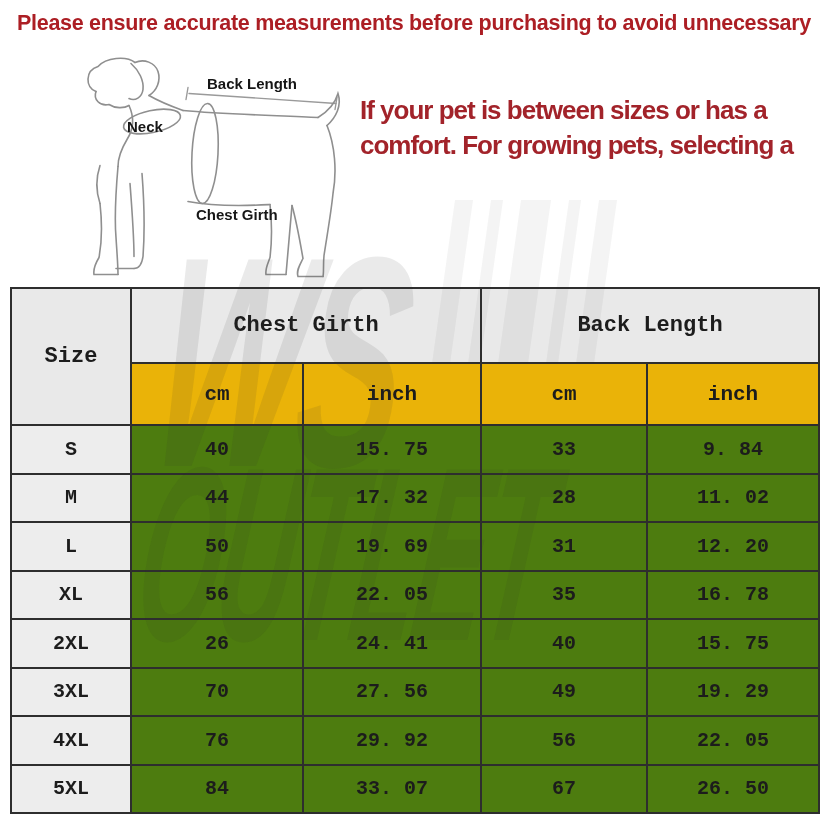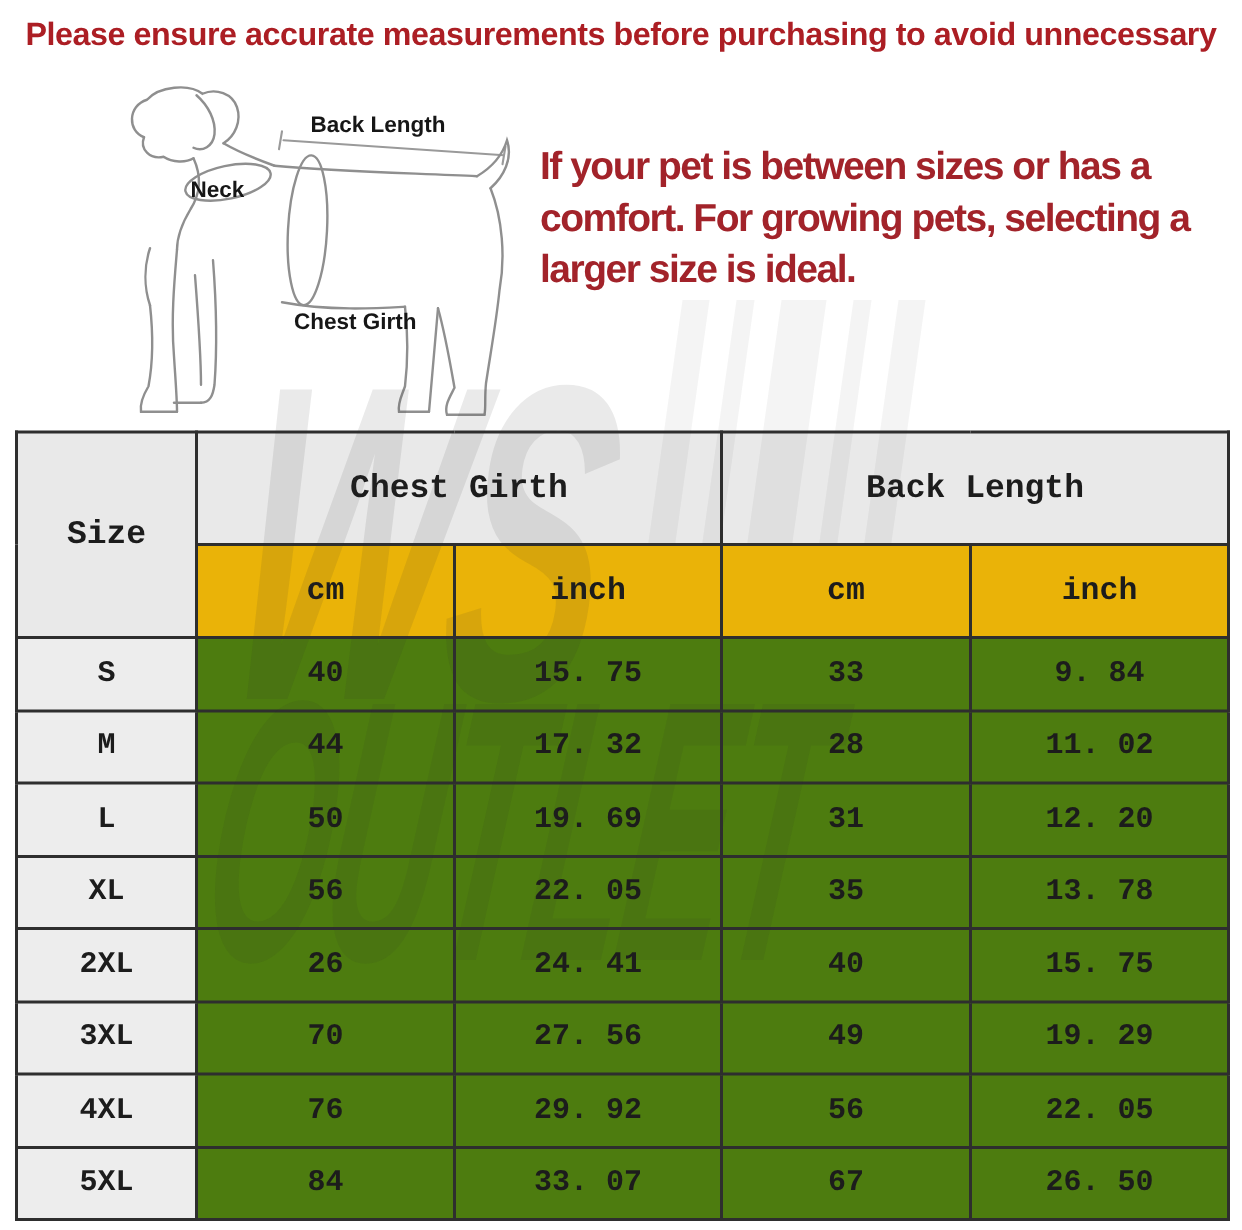--- a/index.html
+++ b/index.html
@@ -123,21 +123,20 @@
 
     <ellipse cx="175" cy="100" rx="13" ry="50" transform="rotate(3 175 100)"></ellipse>
   </svg>
   <div class="diagram-label" id="label-back-length">Back Length</div>
   <div class="diagram-label" id="label-neck">Neck</div>
   <div class="diagram-label" id="label-chest-girth">Chest Girth</div>
 
   <div class="note">
     <div>If your pet is between sizes or has a</div>
     <div>comfort. For growing pets, selecting a</div>
-    <div>larger size is ideal.</div>
   </div>
 
   <table class="size-table">
     <colgroup>
       <col style="width:120px">
         <col style="width:172px">
         <col style="width:178px">
       <col style="width:166px">
         <col style="width:172px">
     </colgroup>
@@ -172,21 +171,21 @@
       <td class="data-cell">50</td>
       <td class="data-cell">19. 69</td>
       <td class="data-cell">31</td>
       <td class="data-cell">12. 20</td>
     </tr>
     <tr class="drow">
       <td class="size-cell">XL</td>
       <td class="data-cell">56</td>
       <td class="data-cell">22. 05</td>
       <td class="data-cell">35</td>
-      <td class="data-cell">13. 78</td>
+      <td class="data-cell">16. 78</td>
     </tr>
     <tr class="drow">
       <td class="size-cell">2XL</td>
       <td class="data-cell">26</td>
       <td class="data-cell">24. 41</td>
       <td class="data-cell">40</td>
       <td class="data-cell">15. 75</td>
     </tr>
     <tr class="drow">
       <td class="size-cell">3XL</td>

